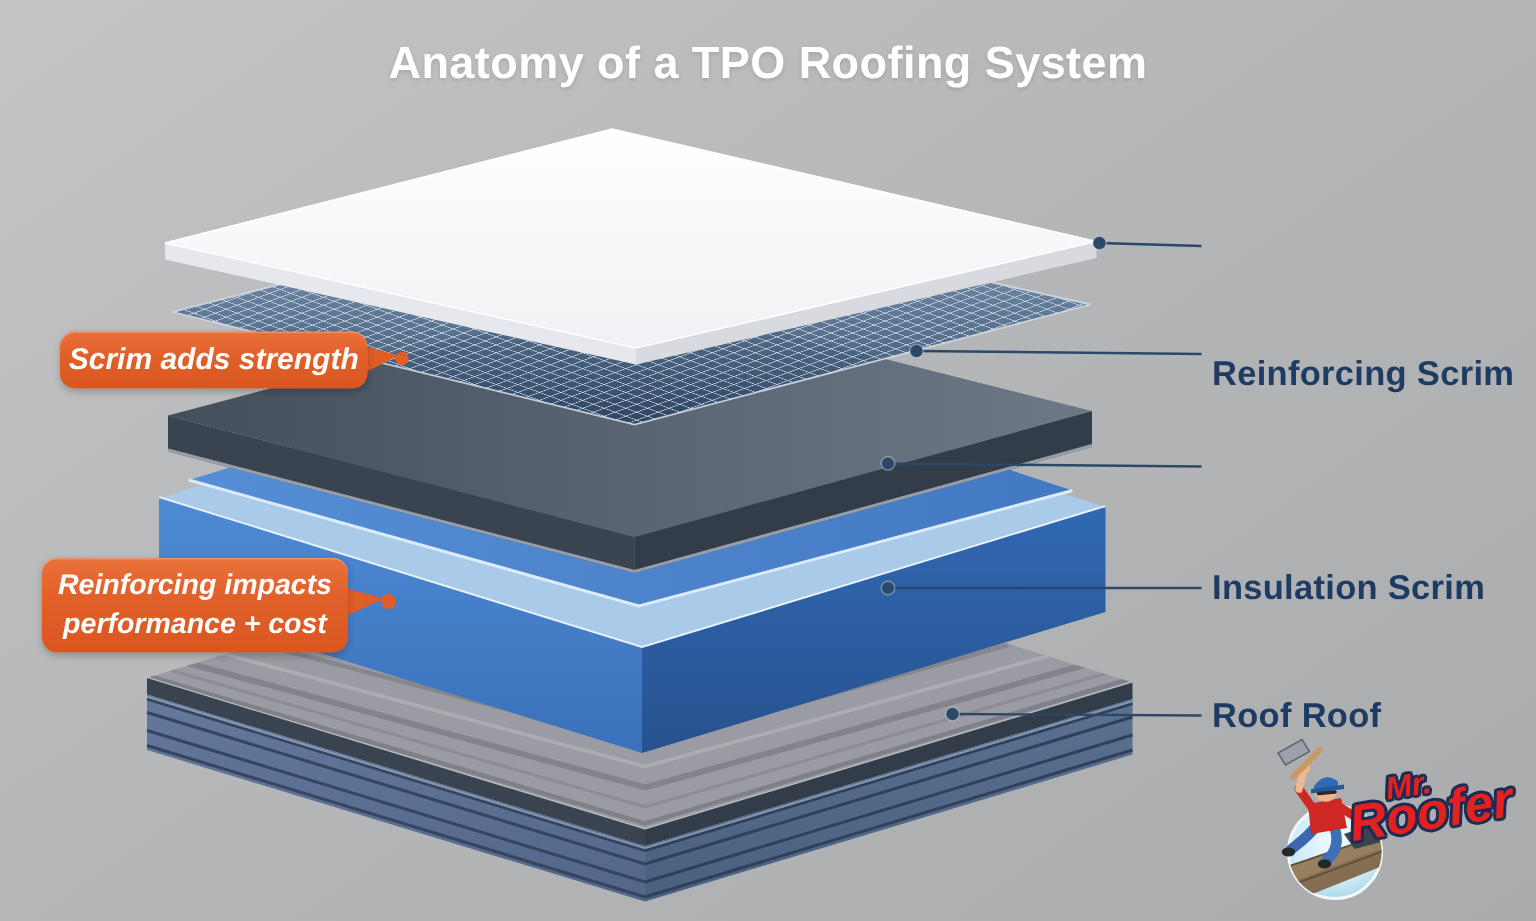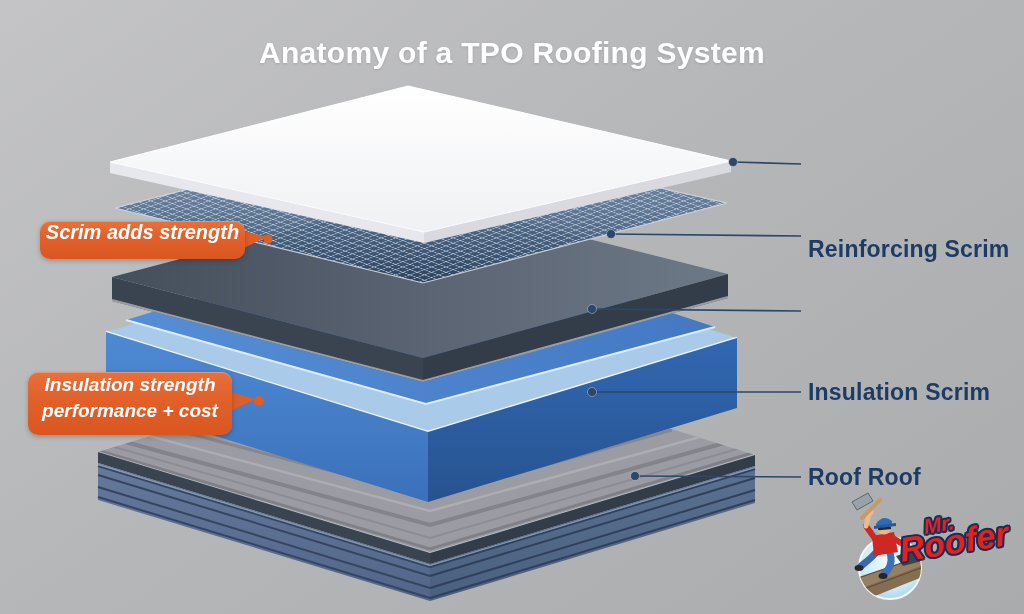--- a/index.html
+++ b/index.html
@@ -5,37 +5,37 @@
   html,body{margin:0;padding:0;}
   .stage{
     position:relative;
     width:1024px;height:614px;
     overflow:hidden;
     background:linear-gradient(145deg,#c4c4c6 0%,#b6b7b9 45%,#aaabad 100%);
     font-family:"Liberation Sans", sans-serif;
   }
   .stage svg.diagram{position:absolute;left:0;top:0;}
   .title{
-    position:absolute;left:0;right:0;top:26px;margin:10px;
+    position:absolute;left:0;right:0;top:26px;margin:0;
     text-align:center;
     font-size:30px;font-weight:bold;color:#ffffff;
     letter-spacing:.3px;
     text-shadow:0 1px 3px rgba(0,0,0,.12);
   }
   .layer-label{
     position:absolute;left:808px;transform:translateY(-50%);
     font-size:23px;font-weight:700;color:#1e3c63;letter-spacing:.2px;
     white-space:nowrap;
   }
   .callout{
     position:absolute;
     background:linear-gradient(180deg,#e9703a 0%,#e2612b 40%,#d9561f 100%);
     border-radius:10px;
     color:#ffffff;font-style:italic;font-weight:bold;
-    display:flex;flex-direction:column;align-items:center;justify-content:flex-start;
+    display:flex;flex-direction:column;align-items:center;justify-content:center;
     text-align:center;
     box-shadow:0 2px 5px rgba(0,0,0,.22), inset 0 1px 0 rgba(255,255,255,.25);
   }
   .callout-scrim{left:40px;top:221px;width:205px;height:38px;font-size:20px;}
   .callout-insulation{left:28px;top:372px;width:204px;height:63px;font-size:19px;line-height:26px;}
   .logo-text span{
     position:absolute;
     color:#e4211f;font-style:italic;font-weight:bold;white-space:nowrap;
     text-shadow:
       -2px 0 0 #1b2d55, 2px 0 0 #1b2d55, 0 -2px 0 #1b2d55, 0 2px 0 #1b2d55,
@@ -204,21 +204,21 @@
 
   <div class="layer-label" style="top:249px">Reinforcing Scrim</div>
   <div class="layer-label" style="top:392px">Insulation Scrim</div>
   <div class="layer-label" style="top:477px">Roof Roof</div>
 
   <div class="callout callout-scrim">
     <span>Scrim adds strength</span>
   </div>
 
   <div class="callout callout-insulation">
-    <span>Insulation strength</span>
+    <span>Reinforcing impacts</span>
     <span>performance + cost</span>
   </div>
 
   <div class="logo-text">
     <span class="logo-mr">Mr.</span>
     <span class="logo-roofer">Roofer</span>
   </div>
 
 </div>
 

